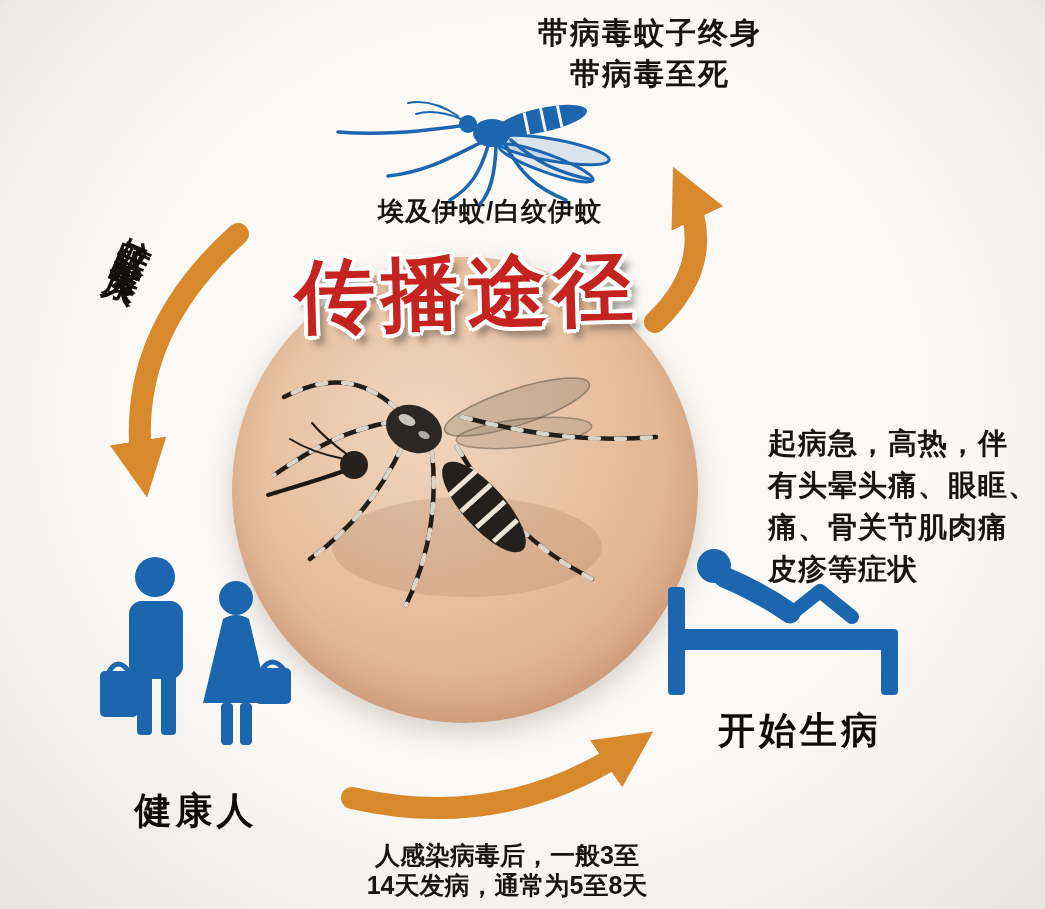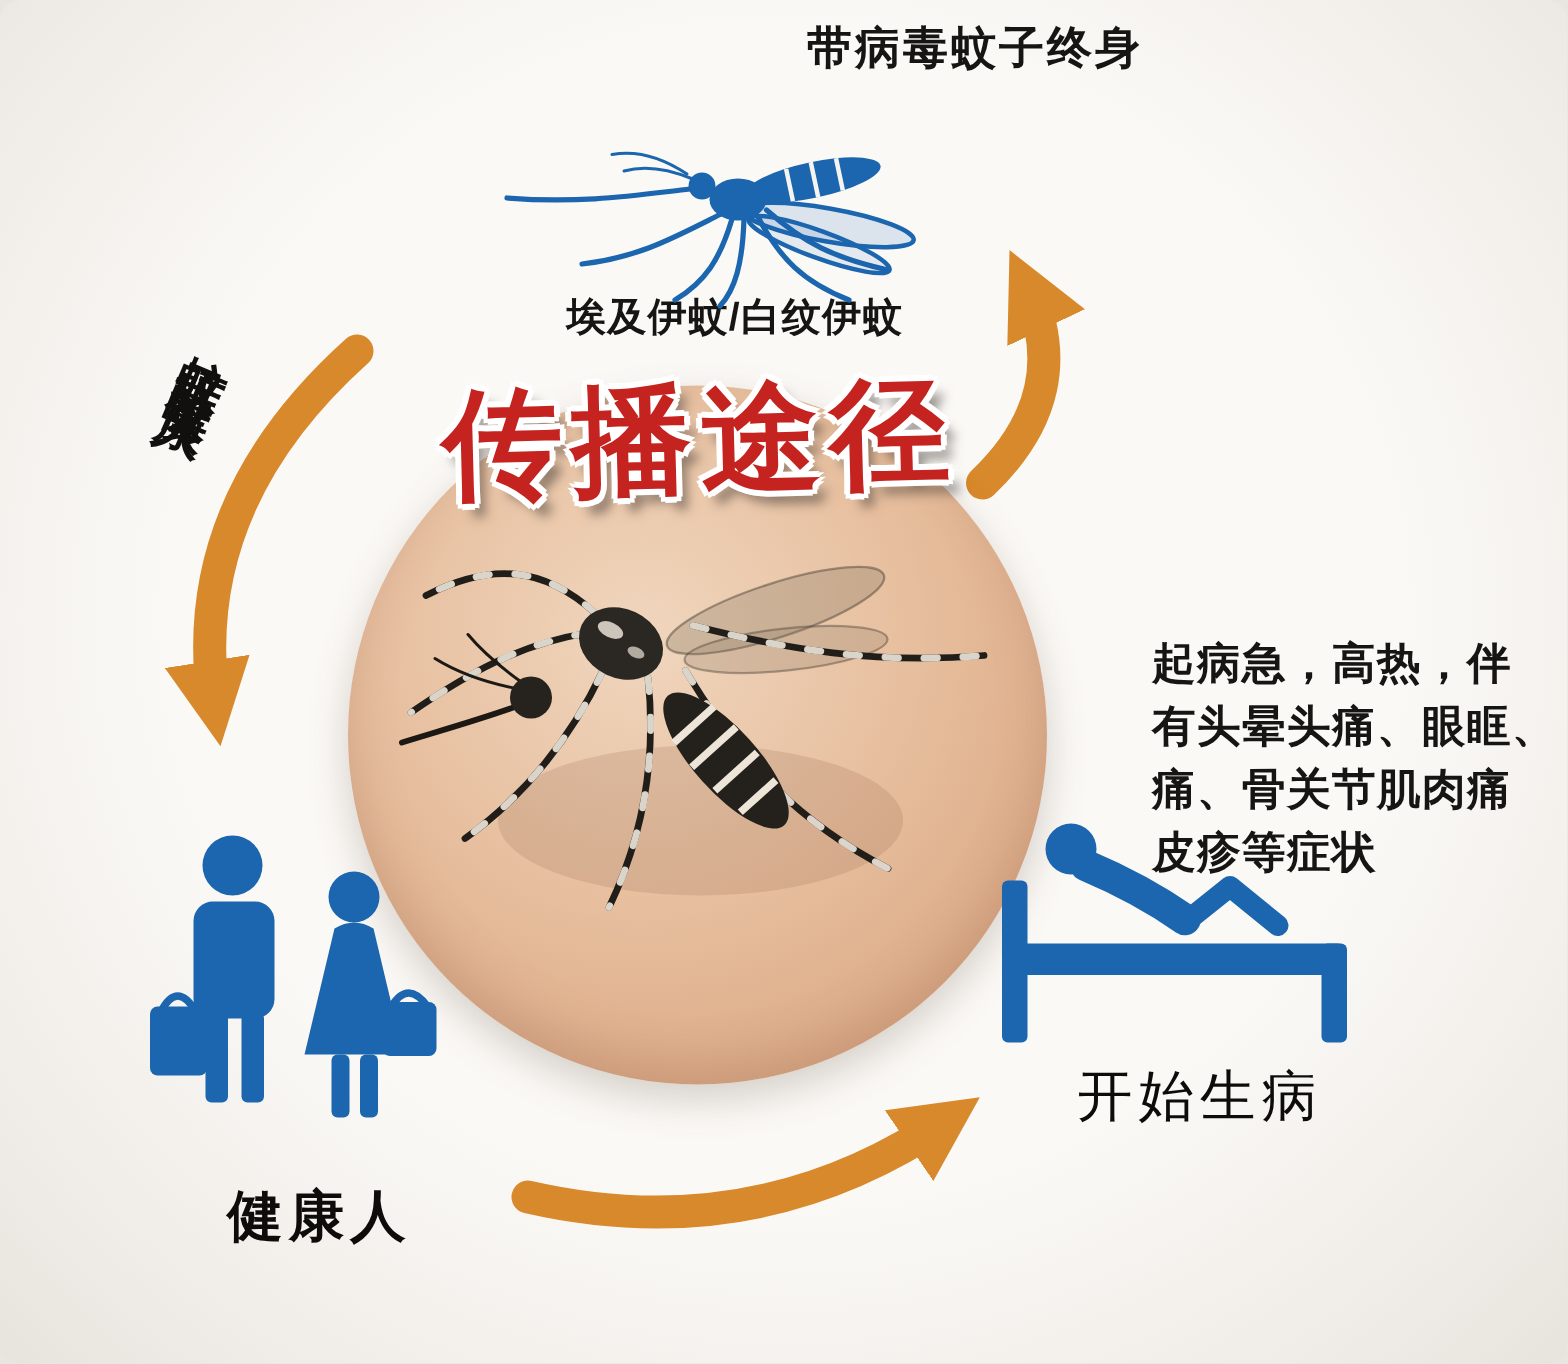--- a/index.html
+++ b/index.html
@@ -25,22 +25,22 @@
   .ann-bite{
     left:128px;top:216px;
     writing-mode:vertical-rl;
     transform:rotate(23deg);
     transform-origin:50% 0;
     font-size:33px;font-weight:700;letter-spacing:6px;color:#12100e;
   }
   .ann-symptoms{left:748px;top:422px;width:290px;font-size:29px;line-height:42px;letter-spacing:1px;margin-left:20px;}
   .ann-incubation{left:322px;top:840px;width:370px;font-size:25px;line-height:30px;font-weight:700;}
 
-  .node-label-healthy{left:113px;top:786px;width:200px;font-size:37px;font-weight:700;letter-spacing:4px;color:#0e0c0a;}
-  .node-label-sick{left:685px;top:706px;width:230px;font-size:37px;font-weight:400;letter-spacing:4px;color:#0e0c0a;}
+  .node-label-healthy{left:96px;top:786px;width:200px;font-size:37px;font-weight:700;letter-spacing:4px;color:#0e0c0a;}
+  .node-label-sick{left:685px;top:706px;width:230px;font-size:37px;font-weight:700;letter-spacing:4px;color:#0e0c0a;}
 
   
   .main-title{
     position:absolute;left:252px;top:240px;width:430px;
     text-align:center;
     font-size:80px;font-weight:bold;letter-spacing:6px;
     color:#c5231f;
     text-shadow:
       -3px -3px 0 #fff, 3px -3px 0 #fff, -3px 3px 0 #fff, 3px 3px 0 #fff,
       0 -4px 0 #fff, 0 4px 0 #fff, -4px 0 0 #fff, 4px 0 0 #fff,
@@ -66,34 +66,39 @@
   #healthy-people{left:95px;top:553px;width:200px;height:225px;z-index:5;}
   #sick-bed{left:662px;top:533px;width:242px;height:168px;z-index:5;}
 </style>
 </head>
 <body>
 
 <div id="canvas">
 
   <div class="txt center ann-top-right">
     <div>带病毒蚊子终身</div>
+    <div>带病毒至死</div>
   </div>
 
 
   <div class="txt center ann-species">埃及伊蚊/白纹伊蚊</div>
 
   <div class="txt ann-bite">蚊子叮咬健康人</div>
 
   <div class="txt ann-symptoms">
     <div>起病急，高热，伴</div>
     <div>有头晕头痛、眼眶、</div>
     <div>痛、骨关节肌肉痛</div>
     <div>皮疹等症状</div>
   </div>
 
+  <div class="txt center ann-incubation">
+    <div>人感染病毒后，一般3至</div>
+    <div>14天发病，通常为5至8天</div>
+  </div>
 
   <div class="txt center node-label-healthy">健康人</div>
   <div class="txt center node-label-sick">开始生病</div>
 
   <div class="main-title">传播途径</div>
 
   <svg id="arrows" class="abs-svg" viewBox="0 0 1045 909">
     <defs>
       <marker id="ah" viewBox="0 0 10 10" refX="5.5" refY="5" markerWidth="2.6" markerHeight="2.6" orient="auto">
         <path d="M0,0 L10,5 L0,10 Z" fill="#d8892b"></path>

